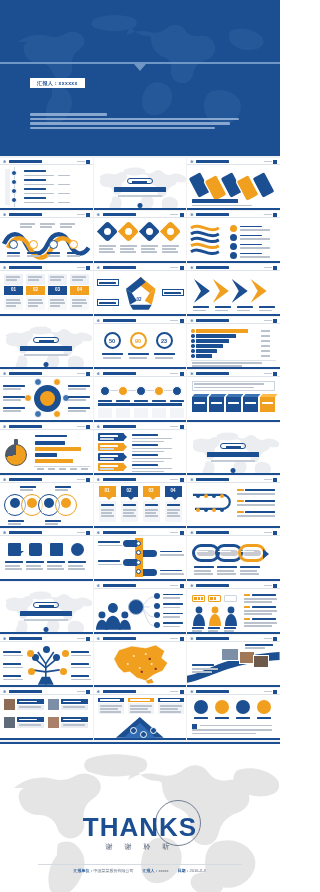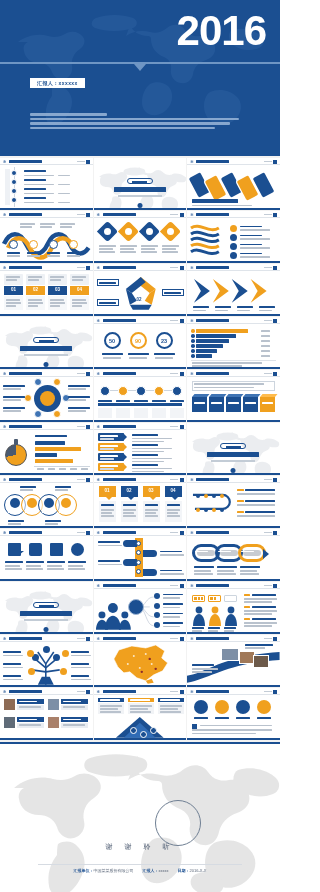--- a/index.html
+++ b/index.html
@@ -71,21 +71,20 @@
         <path d="M52 88c5-3 11-2 15 2 5 5 6 12 4 18-2 7-7 13-13 16-5 3-11 0-12-6-1-8 1-16 6-22 0-3 0-6 0-8z"></path>
         <path d="M126 36c7-5 16-6 24-4 6 2 12 0 17-4 6-5 14-4 18 2 3 5 9 7 15 6 8-1 14 4 15 11 1 6-3 11-9 13-7 2-12 7-13 14-1 6-6 10-12 9-7-1-11-7-10-14 1-5-2-10-7-12-8-3-13-10-13-18 0-2-1-3-3-3-8 0-15-4-18-11-1-3 0-6 3-7z"></path>
         <path d="M150 84c6-3 13-2 18 2 5 5 5 13 2 19-4 7-11 11-18 10-6-1-10-6-10-13 0-7 3-14 8-18z"></path>
         <path d="M210 92c9-4 20-2 27 5 5 5 5 13 1 19-5 7-13 10-21 8-8-2-13-9-13-18 0-6 2-11 6-14z"></path>
         <path d="M96 18c12-4 25-4 37 0 5 2 5 8 0 10-12 4-26 4-38 0-5-2-4-8 1-10z"></path>
         <path d="M232 30c10-3 21-1 29 6 4 4 3 10-2 12-9 4-20 2-27-4-4-4-4-12 0-14z"></path>
       </g>
     </svg>
     <div class="ts-rule"></div>
     <div class="ts-notch"></div>
-    <div class="ts-year">2016</div>
     <div class="ts-badge">汇报人：xxxxxx</div>
     <div class="ts-sub">
       <div class="l w1"></div>
         <div class="l w2"></div>
         <div class="l w3"></div>
         <div class="l w4"></div>
 
     </div>
   </div>
 
@@ -1152,20 +1151,21 @@
         <path d="M58 100c7-4 15-3 20 3 7 7 8 17 5 25-3 10-10 19-18 23-7 3-15-1-16-9-2-11 1-22 8-31 0-4 0-8 1-11z"></path>
         <path d="M128 36c10-7 22-8 33-5 8 2 16 0 23-6 8-6 19-5 24 3 5 7 12 10 21 8 11-2 19 5 20 15 2 9-4 15-12 18-9 3-16 10-18 19-2 9-8 14-16 13-9-1-15-10-13-19 1-7-3-14-10-17-11-4-18-13-18-24 0-3-2-4-4-4-11 0-20-6-24-15-2-4 0-8 4-10z"></path>
         <path d="M152 96c8-4 18-3 24 3 7 7 7 18 3 26-6 10-15 15-25 14-8-1-13-9-13-18 0-10 4-19 11-25z"></path>
         <path d="M214 99c12-5 27-3 36 7 7 7 7 18 1 26-7 9-18 14-29 11-10-3-17-12-17-24 0-9 3-16 9-20z"></path>
         <path d="M90 14c17-5 35-5 52 0 7 2 7 11 0 14-17 6-36 6-53 0-7-3-6-12 1-14z"></path>
         <path d="M238 26c13-4 28-1 38 8 5 5 4 13-3 16-12 5-27 2-36-5-5-5-5-16 1-19z"></path>
         <path d="M196 130c9-4 19-2 25 5 4 5 3 12-3 14-10 4-21 1-26-6-3-5-1-11 4-13z"></path>
       </g>
     </svg>
     <div class="th-ring"></div>
+    <div class="th-word">THANKS</div>
     <div class="th-cn">谢 谢 聆 听</div>
     <div class="th-line"></div>
     <div class="th-meta">
       <span><b>汇报单位：</b><span>中国某某股份有限公司</span></span>
       <span><b>汇报人：</b><span>xxxxx</span></span>
       <span><b>日期：</b><span>2016-X-X</span></span>
     </div>
   </div>
 
 </div>

